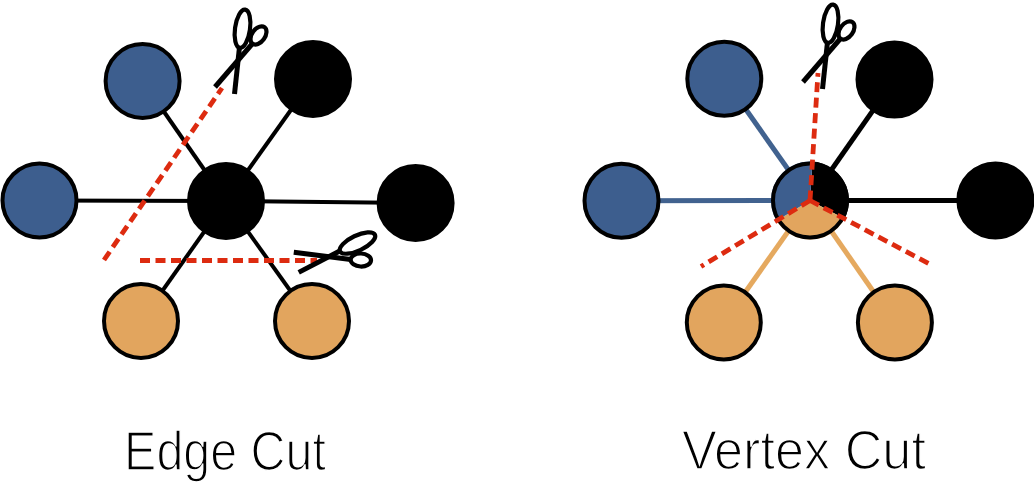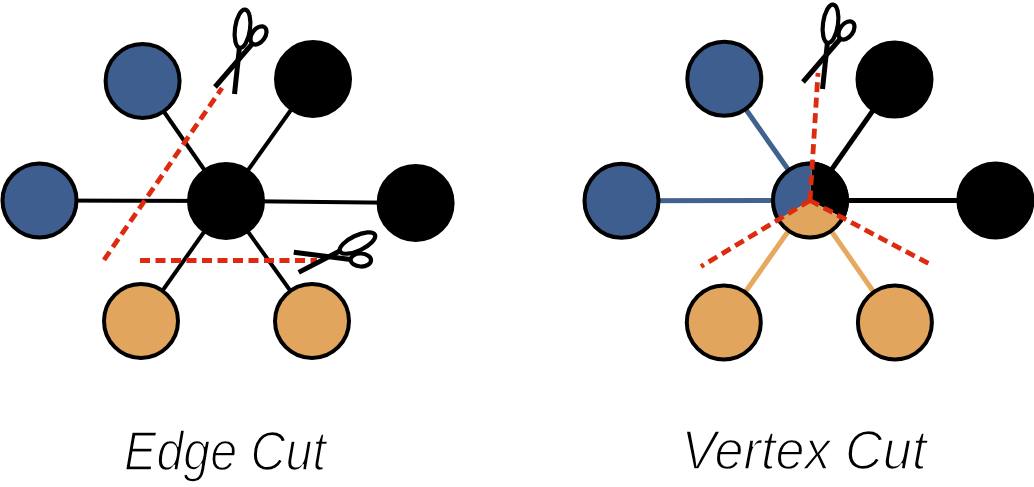--- a/index.html
+++ b/index.html
@@ -1,16 +1,16 @@
 <!DOCTYPE html>
 <html><head>
 <meta charset="utf-8">
 <style>
   html,body{margin:0;padding:0;background:#ffffff;}
-  #page{width:1034px;height:487px;position:relative;background:#ffffff;overflow:hidden;font-style:italic;}
+  #page{width:1034px;height:487px;position:relative;background:#ffffff;overflow:hidden;}
   svg{display:block;}
   text{font-family:"Liberation Sans",sans-serif;fill:#000;}
 </style>
 </head>
 <body>
 <div id="page">
 <svg width="1034" height="487" viewBox="0 0 1034 487">
 <defs>
   <g id="sciss">
     <line x1="-3.5" y1="34" x2="1.5" y2="-13" stroke="#000" stroke-width="5"></line>

